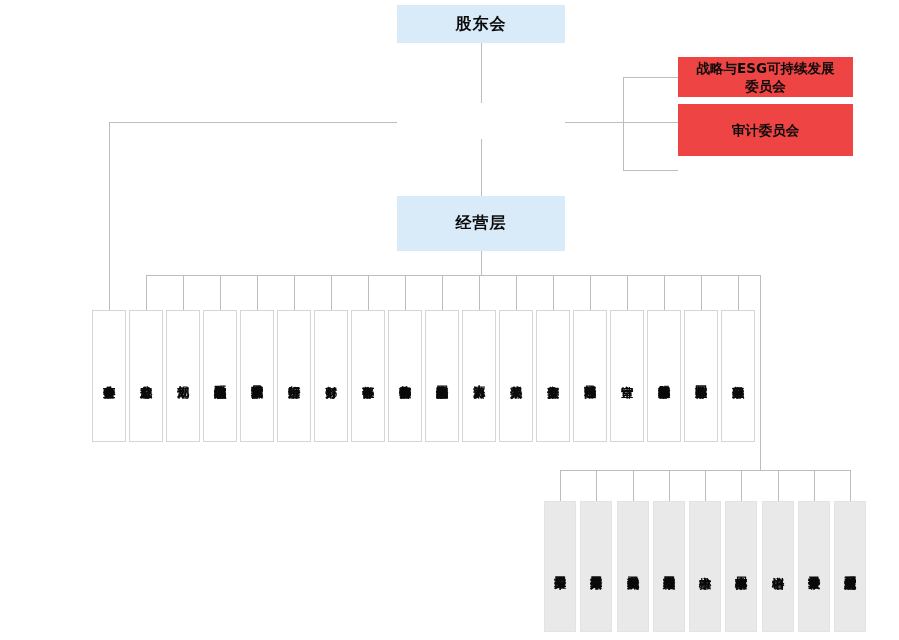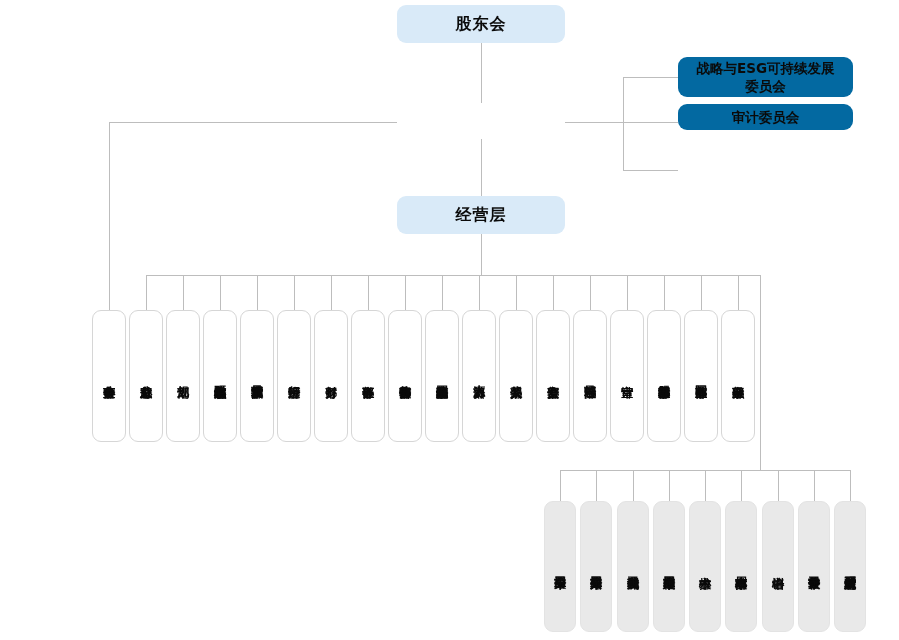--- a/index.html
+++ b/index.html
@@ -3,24 +3,24 @@
 <meta charset="utf-8">
 <style>
   html,body{margin:0;padding:0;background:#ffffff;}
   #canvas{
     position:relative;width:899px;height:640px;background:#ffffff;overflow:hidden;
     font-family:"DejaVu Sans","Liberation Sans",sans-serif;color:#0a0a0a;
   }
   .line{position:absolute;background:#bdbdbd;}
   .box{
     position:absolute;display:flex;align-items:center;justify-content:center;
-    text-align:center;font-weight:bold;box-sizing:border-box;border-radius:9px;
+    text-align:center;font-weight:bold;box-sizing:border-box;
   }
   .box-blue{background:#d9eaf8;font-size:16px;letter-spacing:1px;}
-  .box-committee{background:#0369a1;font-size:13.5px;line-height:1.35;padding:2px 14px;}
+  .box-committee{background:#ef4444;font-size:13.5px;line-height:1.35;padding:2px 14px;}
   .box-dept{background:#ffffff;border:1px solid #d6d6d6;}
   .box-sub{background:#e9e9e9;border:1px solid #e3e3e3;}
   .vtext{
     writing-mode:vertical-rl;text-orientation:upright;
     font-size:12px;font-weight:bold;line-height:1.05;letter-spacing:0;
     max-height:126px;white-space:nowrap;
   }
 </style>
 </head>
 <body>
@@ -66,28 +66,28 @@
   <div class="line" style="left:669px;top:470px;width:1px;height:31px;"></div>
   <div class="line" style="left:705px;top:470px;width:1px;height:31px;"></div>
   <div class="line" style="left:741px;top:470px;width:1px;height:31px;"></div>
   <div class="line" style="left:778px;top:470px;width:1px;height:31px;"></div>
   <div class="line" style="left:814px;top:470px;width:1px;height:31px;"></div>
   <div class="line" style="left:850px;top:470px;width:1px;height:31px;"></div>
 
   <div class="box box-blue" style="left:397px;top:5px;width:168px;height:38px;">
     <span>股东会</span>
   </div>
-  <div class="box box-blue" style="left:397px;top:196px;width:168px;height:38px;">
+  <div class="box box-blue" style="left:397px;top:196px;width:168px;height:55px;">
     <span>经营层</span>
   </div>
 
   <div class="box box-committee" style="left:678px;top:57px;width:175px;height:40px;">
     <span>战略与ESG可持续发展委员会</span>
   </div>
-  <div class="box box-committee" style="left:678px;top:104px;width:175px;height:26px;">
+  <div class="box box-committee" style="left:678px;top:104px;width:175px;height:52px;">
     <span>审计委员会</span>
   </div>
 
   <div class="box box-dept" style="left:92px;top:310px;width:34px;height:132px;">
       <span class="vtext">董事会办公室</span>
     </div>
   <div class="box box-dept" style="left:129px;top:310px;width:34px;height:132px;">
       <span class="vtext">总裁办公室</span>
     </div>
   <div class="box box-dept" style="left:166px;top:310px;width:34px;height:132px;">

